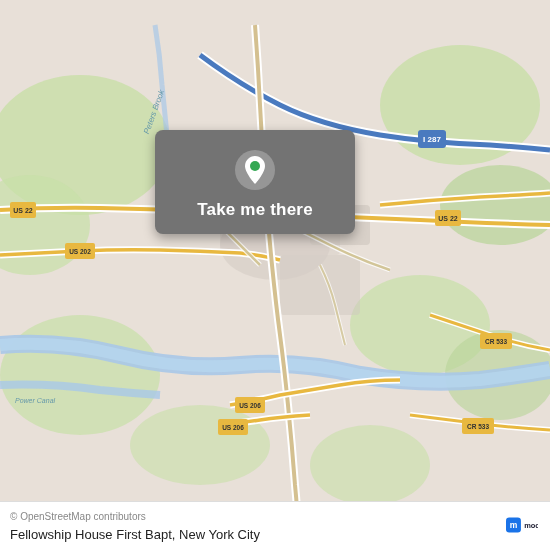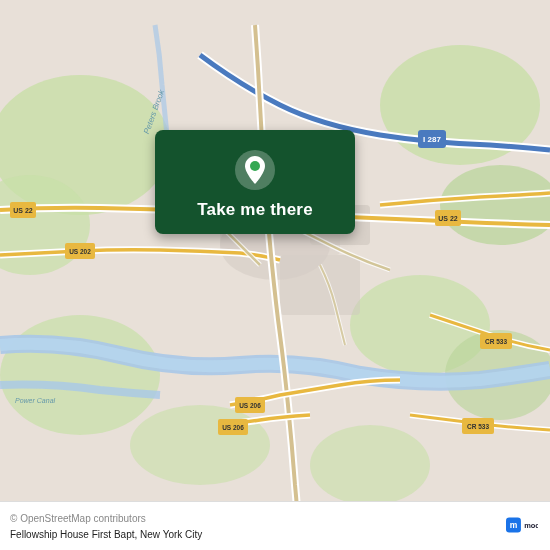--- a/index.html
+++ b/index.html
@@ -37,21 +37,21 @@
       width: 100%;
       height: 100%;
     }
 
     
     #take-me-there-card {
       position: absolute;
       top: 130px;
       left: 155px;
       width: 200px;
-      background-color: #14532d;
+      background-color: #737373;
       border-radius: 8px;
       padding: 18px 16px 14px 16px;
       display: flex;
       flex-direction: column;
       align-items: center;
       box-shadow: 0 4px 12px rgba(0,0,0,0.35);
       cursor: pointer;
     }
 
     #location-pin-icon {
@@ -88,21 +88,21 @@
       flex-direction: column;
     }
 
     #copyright-text {
       font-size: 10px;
       color: #888;
       margin-bottom: 5px;
     }
 
     #location-name {
-      font-size: 10px;
+      font-size: 13px;
       color: #222;
       font-weight: 500;
     }
 
     #moovit-logo {
       display: flex;
       align-items: center;
       gap: 4px;
     }
 

